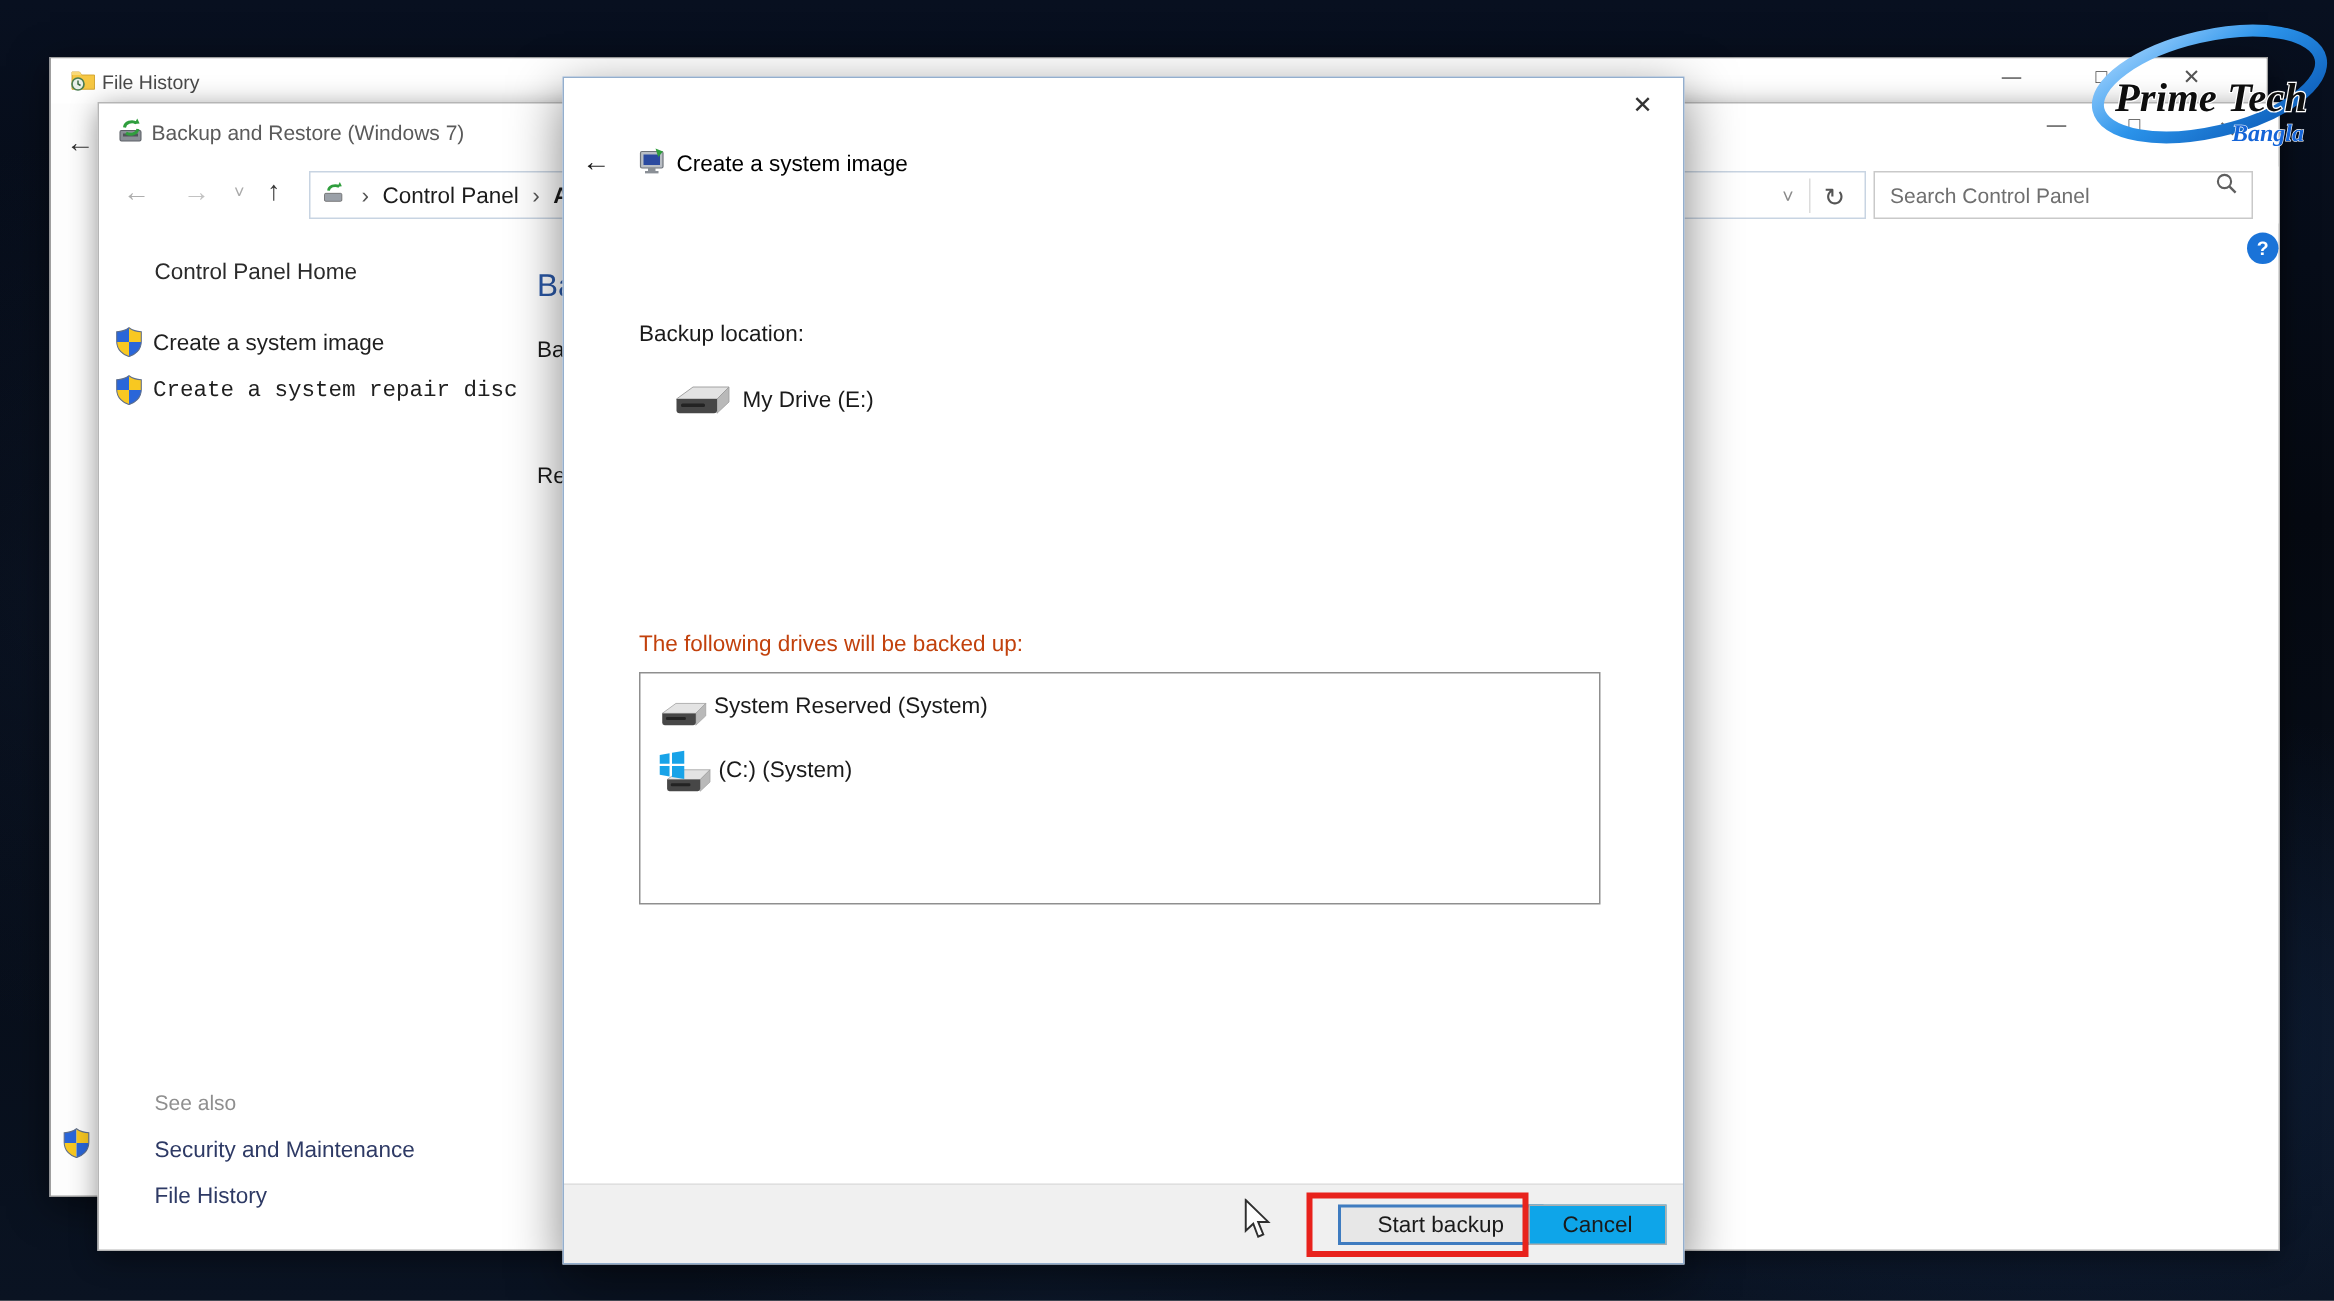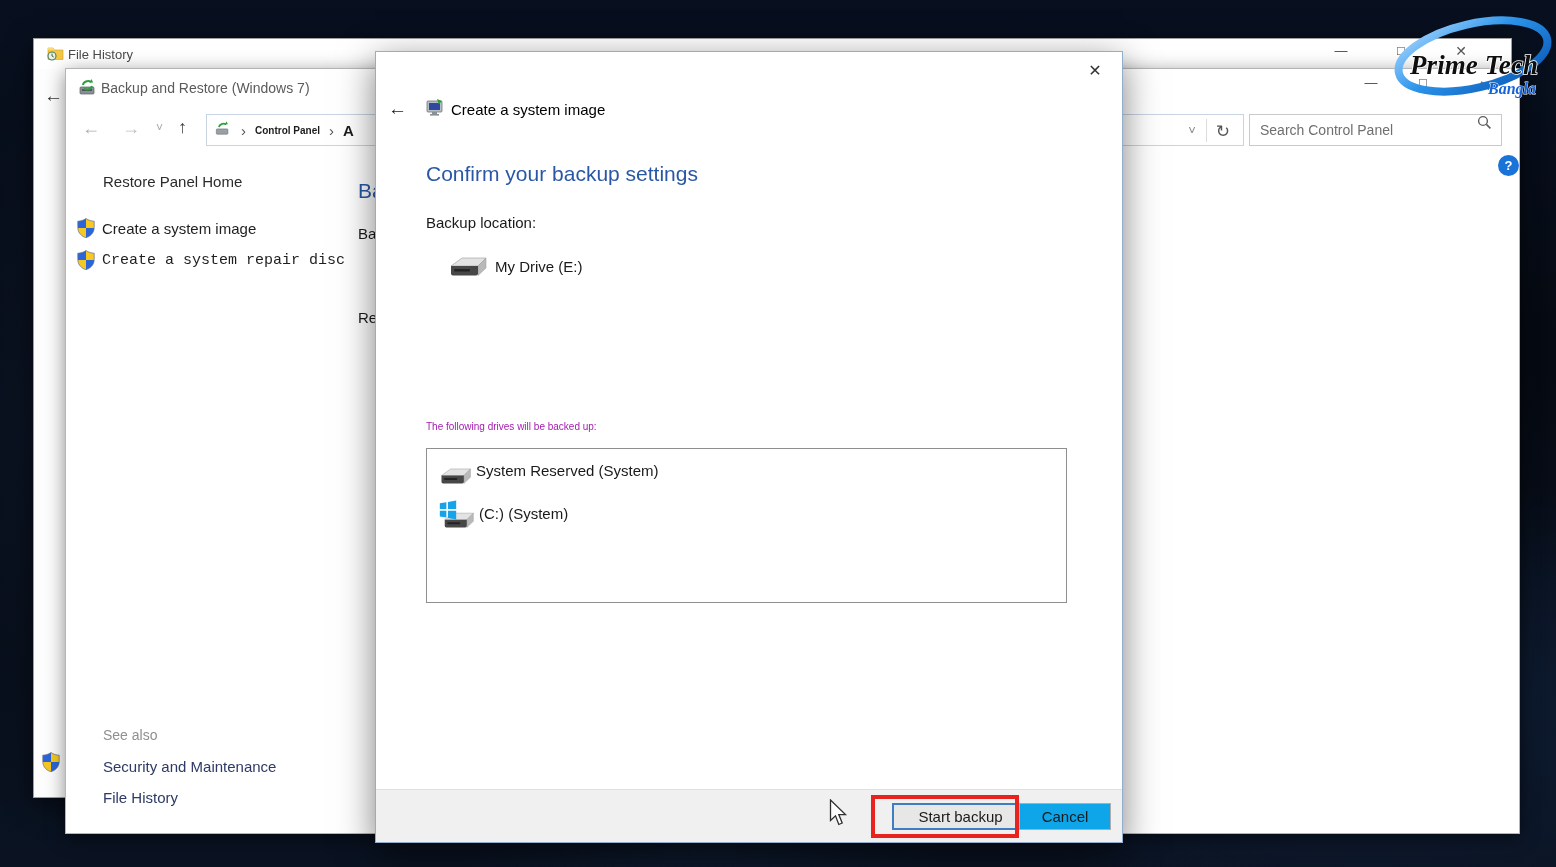--- a/index.html
+++ b/index.html
@@ -38,21 +38,21 @@
   .br-close { position:absolute; left:1404px; top:8px; width:30px; text-align:center; color:#666; font-size:15px; }
 
   .br-toolbar { position:absolute; left:0; top:42px; right:0; height:38px; background:#fff; }
   .nav-back   { position:absolute; left:16px;  top:7px;  font-size:18px; color:#aeaeae; }
   .nav-fwd    { position:absolute; left:56px;  top:7px;  font-size:18px; color:#c2c2c2; }
   .nav-chev   { position:absolute; left:90px;  top:10px; font-size:12px; color:#aaa; }
   .nav-up     { position:absolute; left:112px; top:6px;  font-size:18px; color:#3b3b3b; }
   .addr-box { position:absolute; left:140px; top:3px; width:1038px; height:32px;
     border:1px solid #c8d4e2; background:#fff; display:flex; align-items:center; padding:0 4px 0 7px; }
   .addr-box .crumb-sep { color:#555; font-size:15px; margin:0 9px; }
-  .addr-box .crumb { font-size:10px; font-weight:bold; color:#1c1c1c; }
+  .addr-box .crumb { font-size:15px; font-weight:normal; color:#1c1c1c; }
   .addr-box .crumb-frag { font-size:15px; font-weight:bold; color:#1c1c1c; }
   .addr-spacer { flex:1; }
   .addr-ddl { color:#8a8a8a; font-size:13px; padding:0 10px; }
   .addr-refresh { color:#555; font-size:17px; padding:2px 9px 0 9px; border-left:1px solid #dcdcdc; }
   .search-box { position:absolute; left:1183px; top:3px; width:253px; height:32px;
     border:1px solid #c9c9c9; background:#fff; display:flex; }
   .search-box input { flex:1; border:none; outline:none; font-family:inherit; font-size:14px;
     color:#555; padding:0 4px 0 10px; background:transparent; }
   .search-box input::placeholder { color:#6f6f6f; opacity:1; }
   .search-glyph { margin-right:9px; }
@@ -74,21 +74,21 @@
   .dlg-close { position:absolute; right:12px; top:6px; width:30px; height:26px; text-align:center;
     line-height:26px; font-size:16px; color:#333; }
   .dlg-back { position:absolute; left:12px; top:46px; font-size:19px; color:#1a1a1a; }
   .dlg-hicon { position:absolute; left:49px; top:46px; }
   .dlg-title { position:absolute; left:75px; top:49px; font-size:15px; color:#000; }
   .dlg-heading { position:absolute; left:50px; top:110px; font-size:21px; color:#2a57a5; }
   .dlg-loclabel { position:absolute; left:50px; top:162px; font-size:15px; color:#1a1a1a; }
   .dlg-driverow { position:absolute; left:72px; top:202px; }
   .dlg-drivename { position:absolute; left:119px; top:206px; font-size:15px; color:#1a1a1a; }
   .dlg-note { position:absolute; left:50px; top:245px; font-size:15px; color:#1a1a1a; }
-  .dlg-driveslabel { position:absolute; left:50px; top:369px; font-size:10px; color:#a21caf; }
+  .dlg-driveslabel { position:absolute; left:50px; top:369px; font-size:15px; color:#c2410c; }
   .dlg-listbox { position:absolute; left:50px; top:396px; width:641px; height:155px;
     border:1px solid #8f8f8f; background:#fff; }
   .li-icon1 { position:absolute; left:12px; top:14px; }
   .li-text1 { position:absolute; left:49px; top:13px; font-size:15px; color:#1a1a1a; }
   .li-icon2 { position:absolute; left:12px; top:46px; }
   .li-text2 { position:absolute; left:52px; top:56px; font-size:15px; color:#1a1a1a; }
   .dlg-footer { position:absolute; left:0; right:0; bottom:0; height:53px; background:#f0f0f0;
     border-top:1px solid #dfdfdf; }
   .btn { position:absolute; top:13px; height:27px; font-family:inherit; font-size:15px; color:#1a1a1a;
     background:#0ea5e9; text-align:center; line-height:23px; }
@@ -187,21 +187,21 @@
           <svg width="15" height="15" viewBox="0 0 15 15">
             <circle cx="6" cy="6" r="4.4" fill="none" stroke="#5f5f5f" stroke-width="1.4"></circle>
             <line x1="9.4" y1="9.4" x2="13.4" y2="13.4" stroke="#5f5f5f" stroke-width="1.6"></line>
           </svg>
         </span>
       </div>
     </div>
 
     <span class="help-badge">?</span>
 
-    <span class="cp-home">Restore Panel Home</span>
+    <span class="cp-home">Control Panel Home</span>
 
     <span class="task-shield" style="left:11px; top:149px;">
       <svg width="18" height="20" viewBox="0 0 18 20">
         <g clip-path="url(#sh1)">
           <rect x="0" y="0" width="9" height="10" fill="#2a66d9"></rect>
             <rect x="9" y="0" width="9" height="10" fill="#f8c821"></rect>
           <rect x="0" y="10" width="9" height="10" fill="#f8c821"></rect>
             <rect x="9" y="10" width="9" height="10" fill="#2a66d9"></rect>
         </g>
         <path d="M9 0.5 C6.4 2.4 3.4 3.1 0.8 3.2 V9.6 C0.8 15.4 5.3 18.7 9 19.7 C12.7 18.7 17.2 15.4 17.2 9.6 V3.2 C14.6 3.1 11.6 2.4 9 0.5 Z" fill="none" stroke="#5e6e8c" stroke-width="0.7"></path>
@@ -238,21 +238,20 @@
       <svg width="20" height="19" viewBox="0 0 20 19">
         <rect x="2" y="3" width="15" height="11" rx="1" fill="#b9bec5" stroke="#6e737a" stroke-width="0.8"></rect>
         <rect x="4" y="5" width="11" height="7" fill="#2b4aa0"></rect>
         <rect x="7" y="14" width="5" height="2" fill="#8a8f96"></rect>
         <rect x="5" y="16" width="9" height="1.6" fill="#8a8f96"></rect>
         <path d="M12 1 l5 2 -3.2 3.6 Z" fill="#2f9e3d"></path>
       </svg>
     </span>
     <span class="dlg-title">Create a system image</span>
 
-    <span class="dlg-heading">Confirm your backup settings</span>
     <span class="dlg-loclabel">Backup location:</span>
 
     <span class="dlg-driverow">
       <svg width="41" height="25" viewBox="0 0 41 25">
         <path d="M3 12 L14 4 H38 L30 12 Z" fill="#e3e3e3" stroke="#9a9a9a" stroke-width="0.6"></path>
         <path d="M30 12 L38 4 V14 L30 21.5 Z" fill="#b9b9b9" stroke="#9a9a9a" stroke-width="0.5"></path>
         <path d="M3 12 H30 V19.5 A2 2 0 0 1 28 21.5 H5 A2 2 0 0 1 3 19.5 Z" fill="#474747"></path>
         <rect x="6" y="15" width="16" height="2.4" rx="1" fill="#232323"></rect>
       </svg>
     </span>

